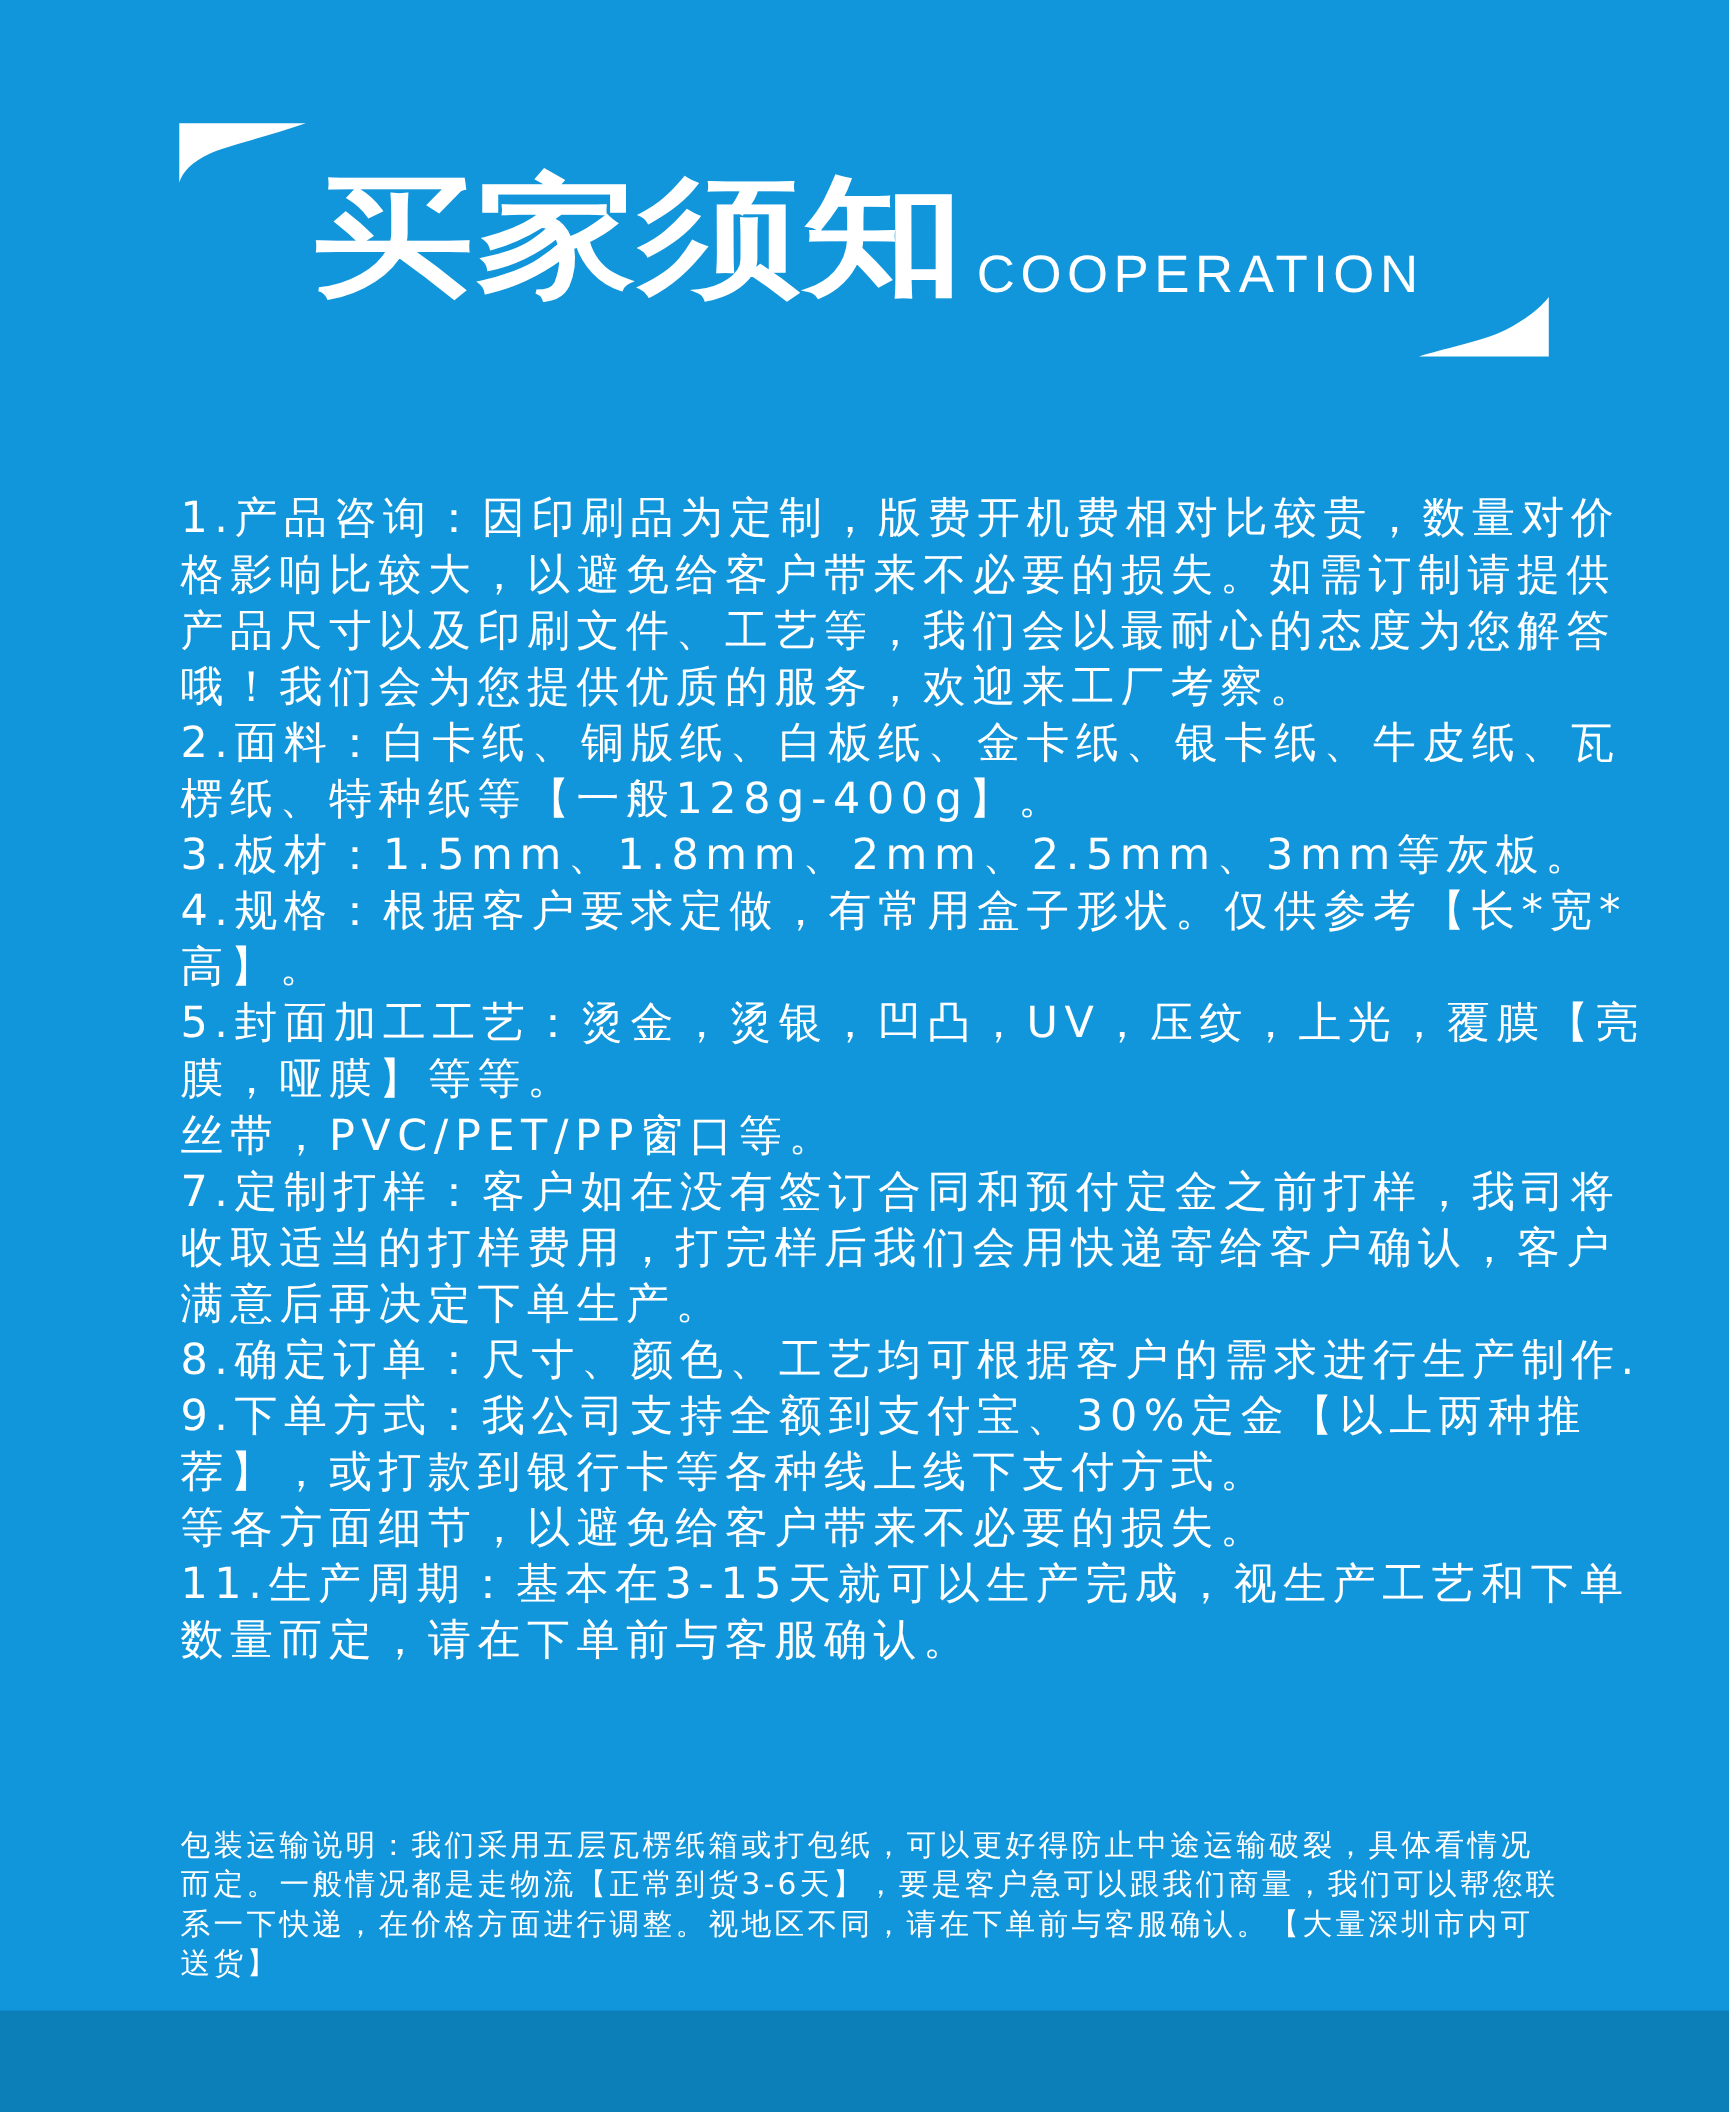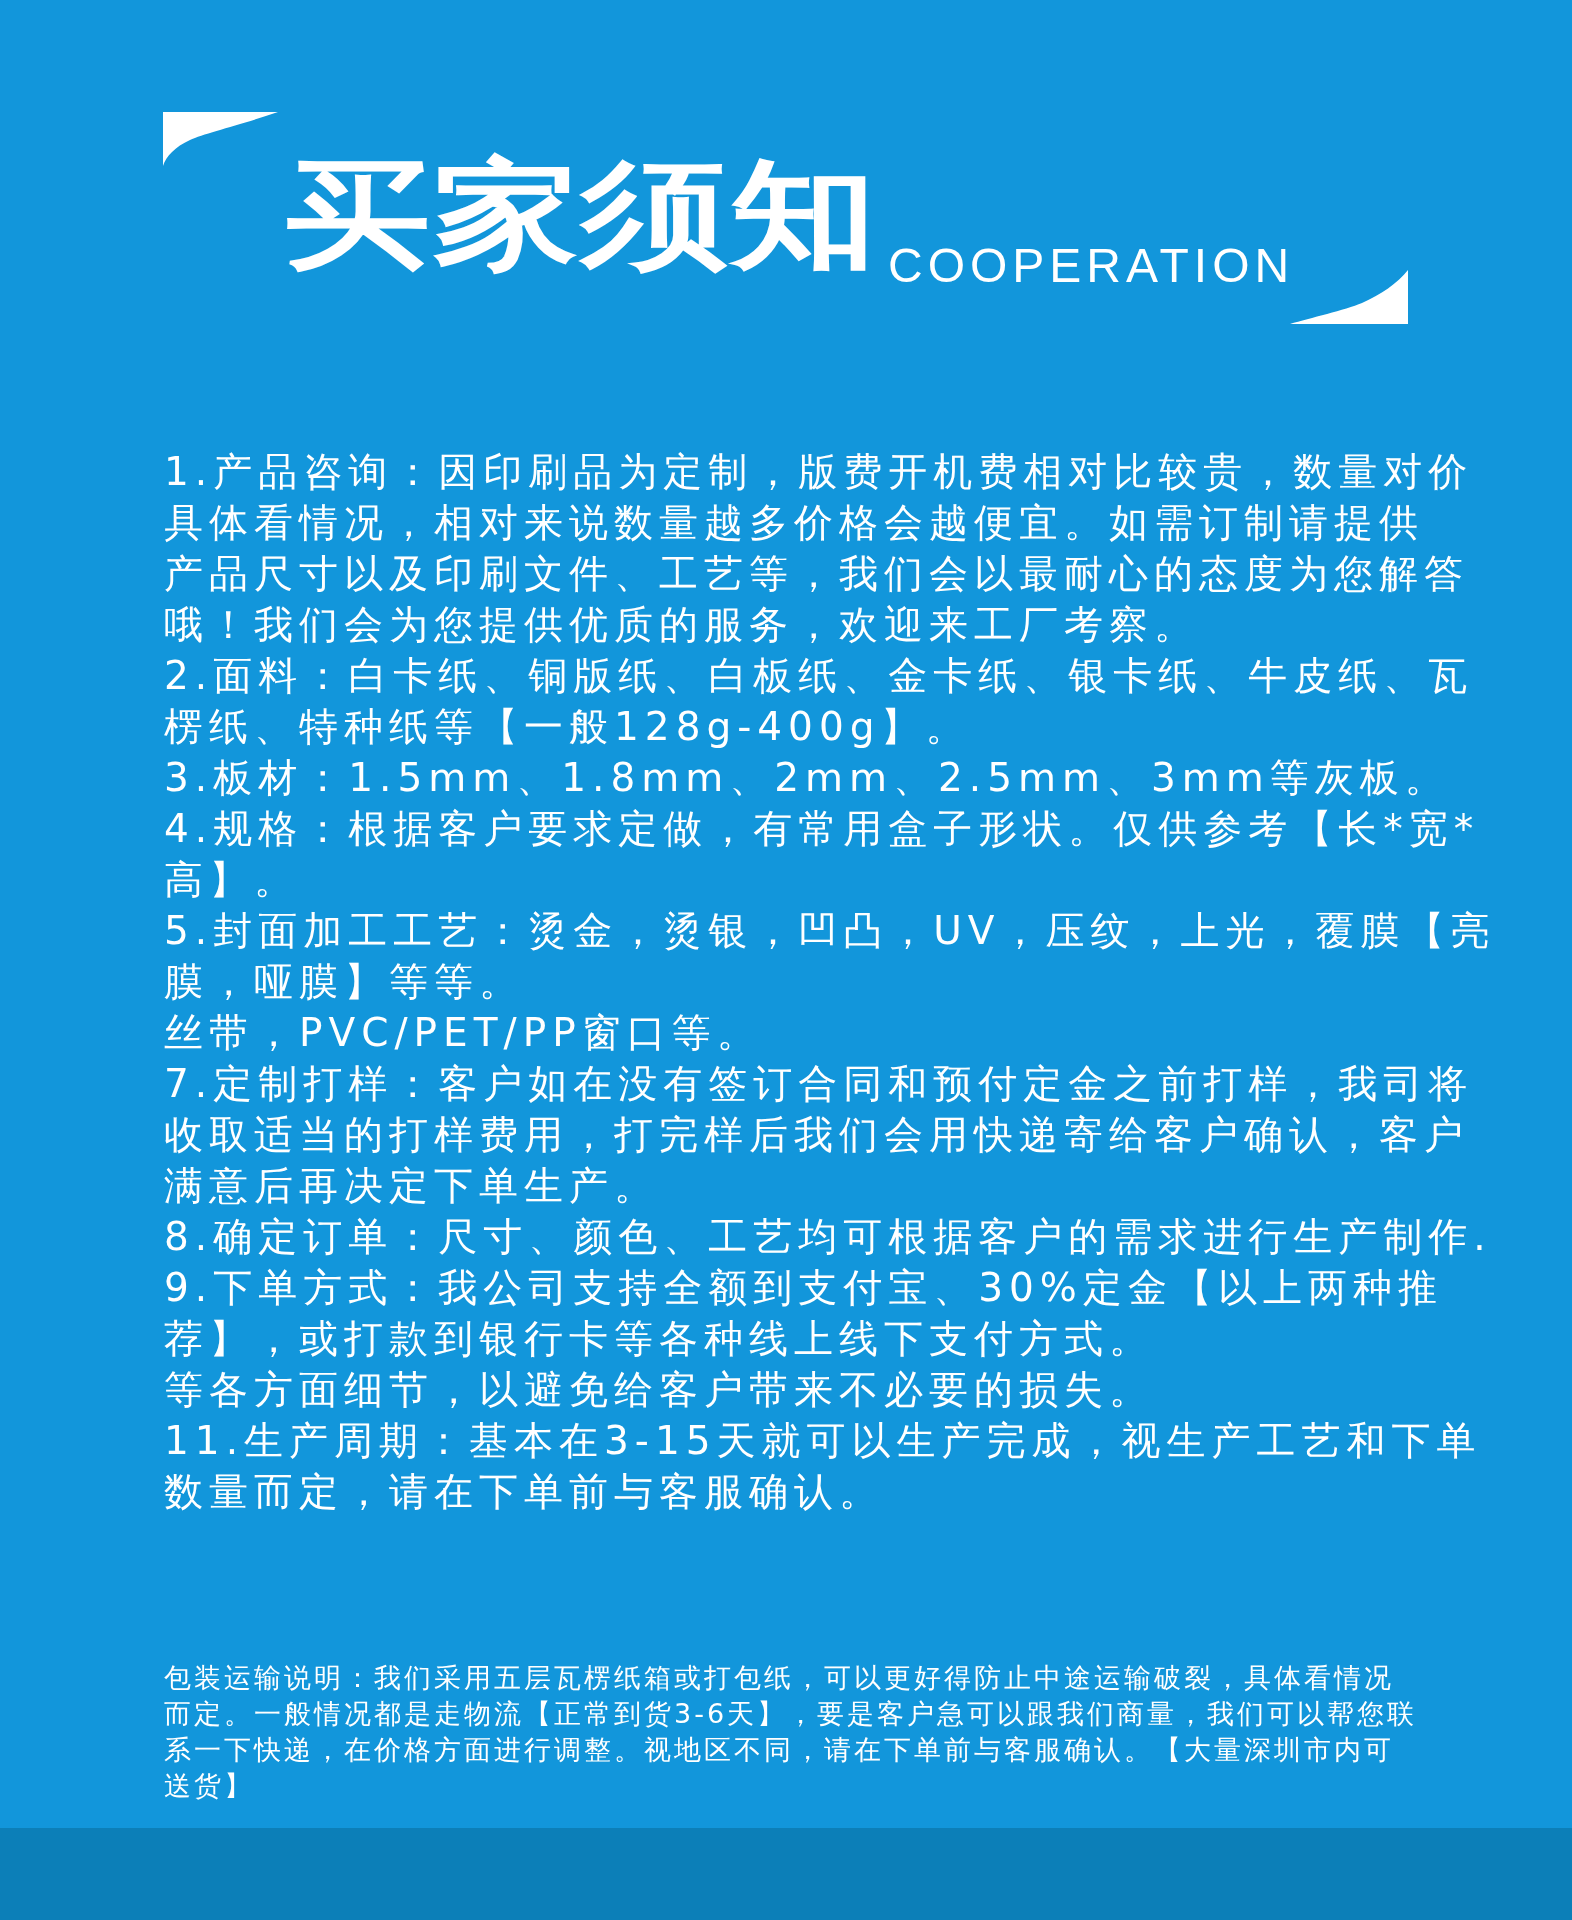--- a/index.html
+++ b/index.html
@@ -17,21 +17,20 @@
     position:absolute;left:284px;top:155px;
     font-size:118px;font-weight:700;line-height:1;letter-spacing:2px;
     transform:scaleX(1.24);transform-origin:left top;
     white-space:nowrap;
   }
   .subtitle{
     position:absolute;left:888px;top:226px;
     font-size:48px;font-weight:400;line-height:1;letter-spacing:5px;
     font-family:"Liberation Sans","DejaVu Sans",sans-serif;
     white-space:nowrap;
-    margin-top:16px;
   }
   .notice{
     position:absolute;left:164px;top:426px;
     font-size:39px;line-height:51px;letter-spacing:6px;
     white-space:nowrap;
     margin-top:20px;
   }
   .notice .line{height:51px;}
   .shipping{
     position:absolute;left:164px;top:1660px;
@@ -50,21 +49,21 @@
     <path d="M1408 270 V324 H1290 C1310 318 1345 310 1362 303 C1380 295 1398 283 1408 270 Z" fill="#ffffff"></path>
   </svg>
 
   <div class="title">买家须知</div>
 
   <div class="subtitle">COOPERATION</div>
 
   <div class="notice">
 
   <div class="line">1.产品咨询：因印刷品为定制，版费开机费相对比较贵，数量对价</div>
-      <div class="line">具体看情况，相对来说数量越多价格会越便宜。如需订制请提供</div>
+      <div class="line">格影响比较大，以避免给客户带来不必要的损失。如需订制请提供</div>
       <div class="line">产品尺寸以及印刷文件、工艺等，我们会以最耐心的态度为您解答</div>
       <div class="line">哦！我们会为您提供优质的服务，欢迎来工厂考察。</div>
       <div class="line">2.面料：白卡纸、铜版纸、白板纸、金卡纸、银卡纸、牛皮纸、瓦</div>
       <div class="line">楞纸、特种纸等【一般128g-400g】。</div>
       <div class="line">3.板材：1.5mm、1.8mm、2mm、2.5mm、3mm等灰板。</div>
       <div class="line">4.规格：根据客户要求定做，有常用盒子形状。仅供参考【长*宽*</div>
       <div class="line">高】。</div>
       <div class="line">5.封面加工工艺：烫金，烫银，凹凸，UV，压纹，上光，覆膜【亮</div>
       <div class="line">膜，哑膜】等等。</div>
       <div class="line">丝带，PVC/PET/PP窗口等。</div>

